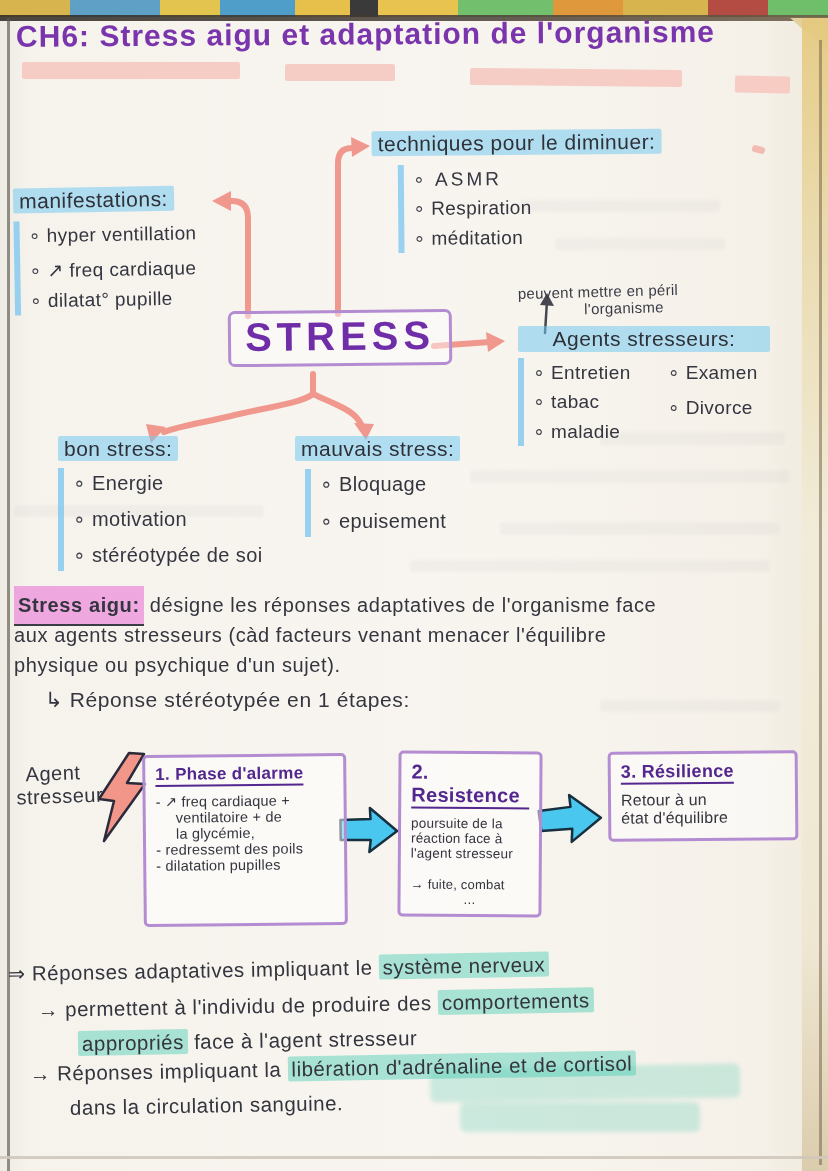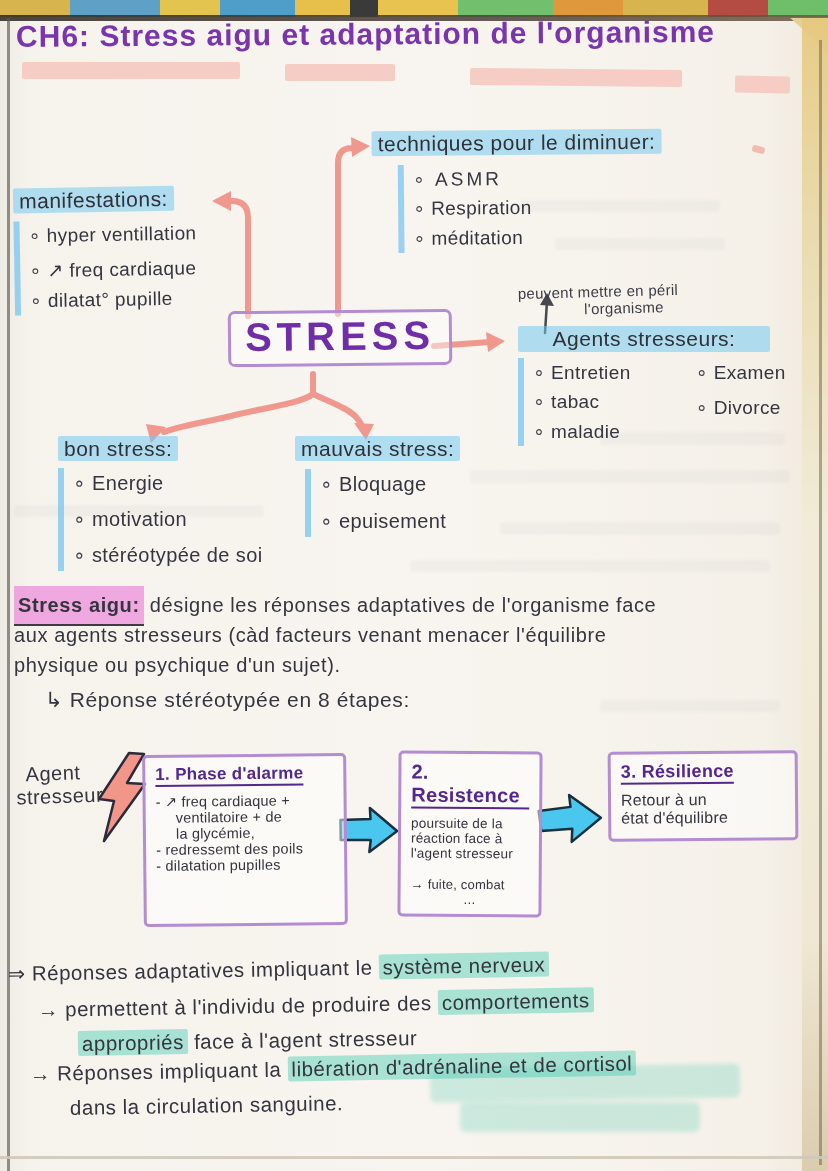--- a/index.html
+++ b/index.html
@@ -146,21 +146,21 @@
   </div>
 
   <div class="abs stress-box">STRESS</div>
 
   <div class="abs note" style="left:518px;top:283px;color:#3b3c46;">
     <span>peuvent mettre en péril</span><br>
     <span style="margin-left:66px;">l'organisme</span>
   </div>
   <div class="abs" style="left:518px;top:326px;">
     <span class="label hl-cyan" style="display:inline-block;width:240px;text-align:center;">Agents stresseurs:</span>
-    <div style="display:flex;margin-top:6px;gap:28px;">
+    <div style="display:flex;margin-top:6px;">
       <div class="blist">
         <div>Entretien</div>
         <div>tabac</div>
         <div>maladie</div>
       </div>
       <div class="blist" style="border-left:none;margin-left:28px;">
         <div>Examen</div>
         <div style="margin-top:6px;">Divorce</div>
       </div>
     </div>
@@ -184,21 +184,21 @@
   </div>
 
   <div class="abs" style="left:14px;top:592px;width:805px;">
     <div class="defline">
       <span class="term">Stress aigu:</span>
       <span>désigne les réponses adaptatives de l'organisme face</span>
     </div>
     <div class="defline" style="margin-top:4px;">aux agents stresseurs (càd facteurs venant menacer l'équilibre</div>
     <div class="defline" style="margin-top:4px;">physique ou psychique d'un sujet).</div>
   </div>
-  <div class="abs defline" style="left:45px;top:686px;font-size:21px;">↳ Réponse stéréotypée en 8 étapes:</div>
+  <div class="abs defline" style="left:45px;top:686px;font-size:21px;">↳ Réponse stéréotypée en 1 étapes:</div>
 
   <div class="abs agent-label" style="left:16px;top:762px;">
     <span style="margin-left:10px;">Agent</span><br>
     <span>stresseur</span>
   </div>
 
   <div class="abs pbox" style="left:143px;top:754px;width:178px;min-height:152px;transform:rotate(-.6deg);">
     <span class="ptitle" style="font-size:17px;">1. Phase d'alarme</span>
     <div class="pline" style="font-size:14.5px;">- ↗ freq cardiaque +</div>
     <div class="pline ind" style="font-size:14.5px;">ventilatoire + de</div>

